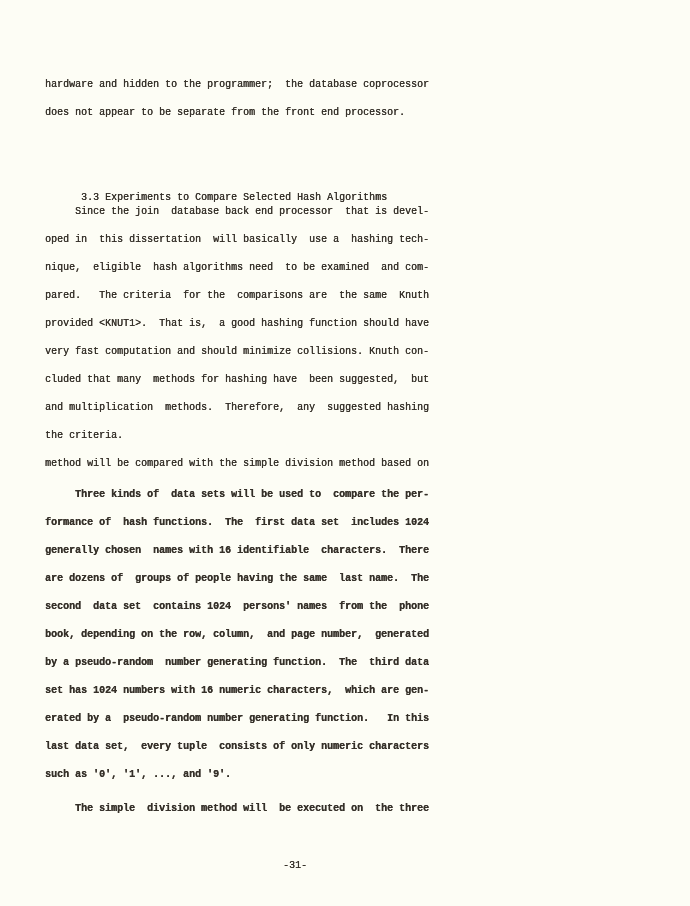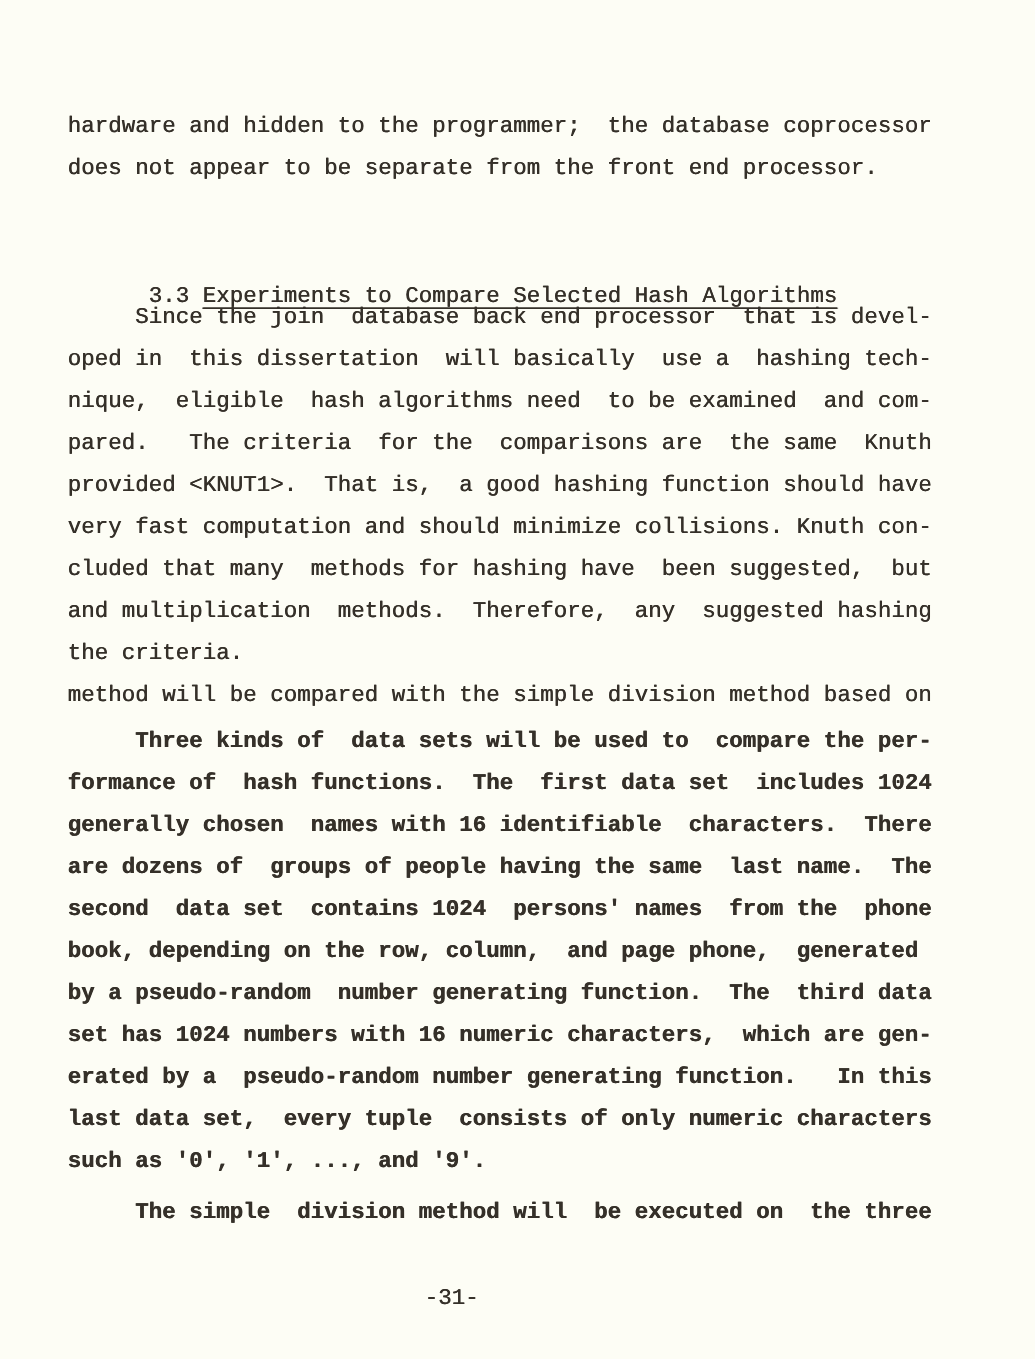--- a/index.html
+++ b/index.html
@@ -11,21 +11,21 @@
     height: 906px;
     background: var(--bg, #fdfdf5);
     overflow: hidden;
   }
   .page {
     position: relative;
     width: 690px;
     height: 644px;
     background: var(--bg, #fdfdf5);
     font-family: "Liberation Mono", "DejaVu Sans Mono", monospace;
-    font-size: 15px;
+    font-size: 10px;
     line-height: 28px;
     color: var(--ink, #353029);
     text-shadow: 0.3px 0 0 currentColor; 
   }
   .content {
     position: absolute;
     left: 45px;
     top: 71px;
     width: 600px;
   }
@@ -36,21 +36,20 @@
   .heading-line {
     margin-top: 29px;
   }
   .heading-line span {
     white-space: pre;
   }
   .para-1 { margin-top: 14px; }
   .para-2 { margin-top: 3px; font-weight: bold; }
   .para-3 { margin-top: 6px; font-weight: bold; }
   .underlined {
-    text-decoration: underline;
     text-underline-offset: 4px;
     text-decoration-thickness: 1.4px;
     margin-top: 20px;
   }
   .page-number {
     position: absolute;
     left: 283px;
     top: 852px;
     white-space: pre;
   }
@@ -82,21 +81,21 @@
         <div class="line">the criteria.</div>
         <div class="line">method will be compared with the simple division method based on</div>
       </div>
 
     <div class="para para-2">
         <div class="line">     Three kinds of  data sets will be used to  compare the per-</div>
         <div class="line">formance of  hash functions.  The  first data set  includes 1024</div>
         <div class="line">generally chosen  names with 16 identifiable  characters.  There</div>
         <div class="line">are dozens of  groups of people having the same  last name.  The</div>
         <div class="line">second  data set  contains 1024  persons' names  from the  phone</div>
-        <div class="line">book, depending on the row, column,  and page phone,  generated</div>
+        <div class="line">book, depending on the row, column,  and page number,  generated</div>
         <div class="line">by a pseudo-random  number generating function.  The  third data</div>
         <div class="line">set has 1024 numbers with 16 numeric characters,  which are gen-</div>
         <div class="line">erated by a  pseudo-random number generating function.   In this</div>
         <div class="line">last data set,  every tuple  consists of only numeric characters</div>
         <div class="line">such as '0', '1', ..., and '9'.</div>
       </div>
 
     <div class="para para-3">
         <div class="line">     The simple  division method will  be executed on  the three</div>
       </div>

